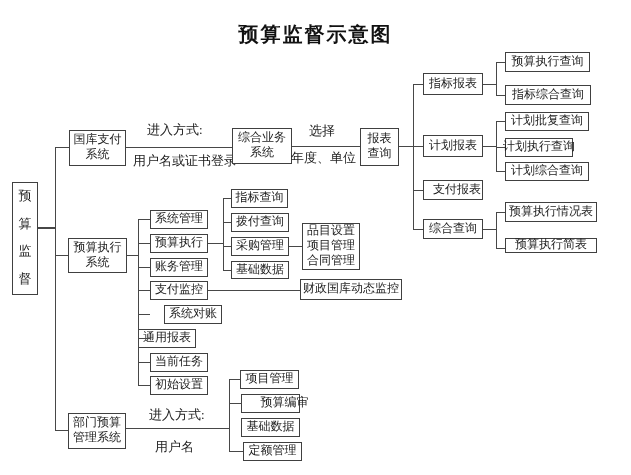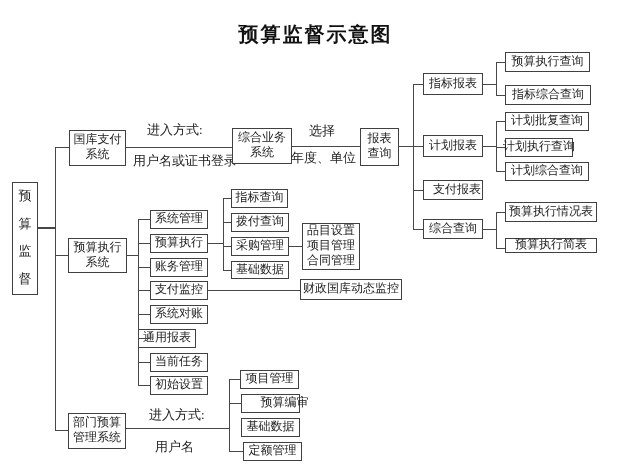--- a/index.html
+++ b/index.html
@@ -77,21 +77,21 @@
   <div class="node" style="left:505px;top:112px;width:84px;height:19px;">计划批复查询</div>
   <div class="node" style="left:505px;top:138px;width:68px;height:19px;">计划执行查询</div>
   <div class="node" style="left:505px;top:162px;width:84px;height:19px;">计划综合查询</div>
   <div class="node" style="left:505px;top:202px;width:92px;height:20px;">预算执行情况表</div>
   <div class="node" style="left:505px;top:238px;width:92px;height:15px;">预算执行简表</div>
 
   <div class="node" style="left:150px;top:210px;width:58px;height:19px;">系统管理</div>
   <div class="node" style="left:150px;top:234px;width:58px;height:19px;">预算执行</div>
   <div class="node" style="left:150px;top:258px;width:58px;height:19px;">账务管理</div>
   <div class="node" style="left:150px;top:281px;width:58px;height:19px;">支付监控</div>
-  <div class="node" style="left:150px;top:305px;width:58px;height:19px;">系统对账</div>
+  <div class="node" style="left:164px;top:305px;width:58px;height:19px;">系统对账</div>
   <div class="node" style="left:138px;top:329px;width:58px;height:19px;">通用报表</div>
   <div class="node" style="left:150px;top:353px;width:58px;height:19px;">当前任务</div>
   <div class="node" style="left:150px;top:376px;width:58px;height:19px;">初始设置</div>
 
   <div class="node" style="left:231px;top:189px;width:57px;height:19px;">指标查询</div>
   <div class="node" style="left:231px;top:213px;width:58px;height:19px;">拨付查询</div>
   <div class="node" style="left:231px;top:237px;width:58px;height:19px;">采购管理</div>
   <div class="node" style="left:231px;top:261px;width:58px;height:18px;">基础数据</div>
 
   <div class="node" style="left:302px;top:223px;width:58px;height:47px;">

